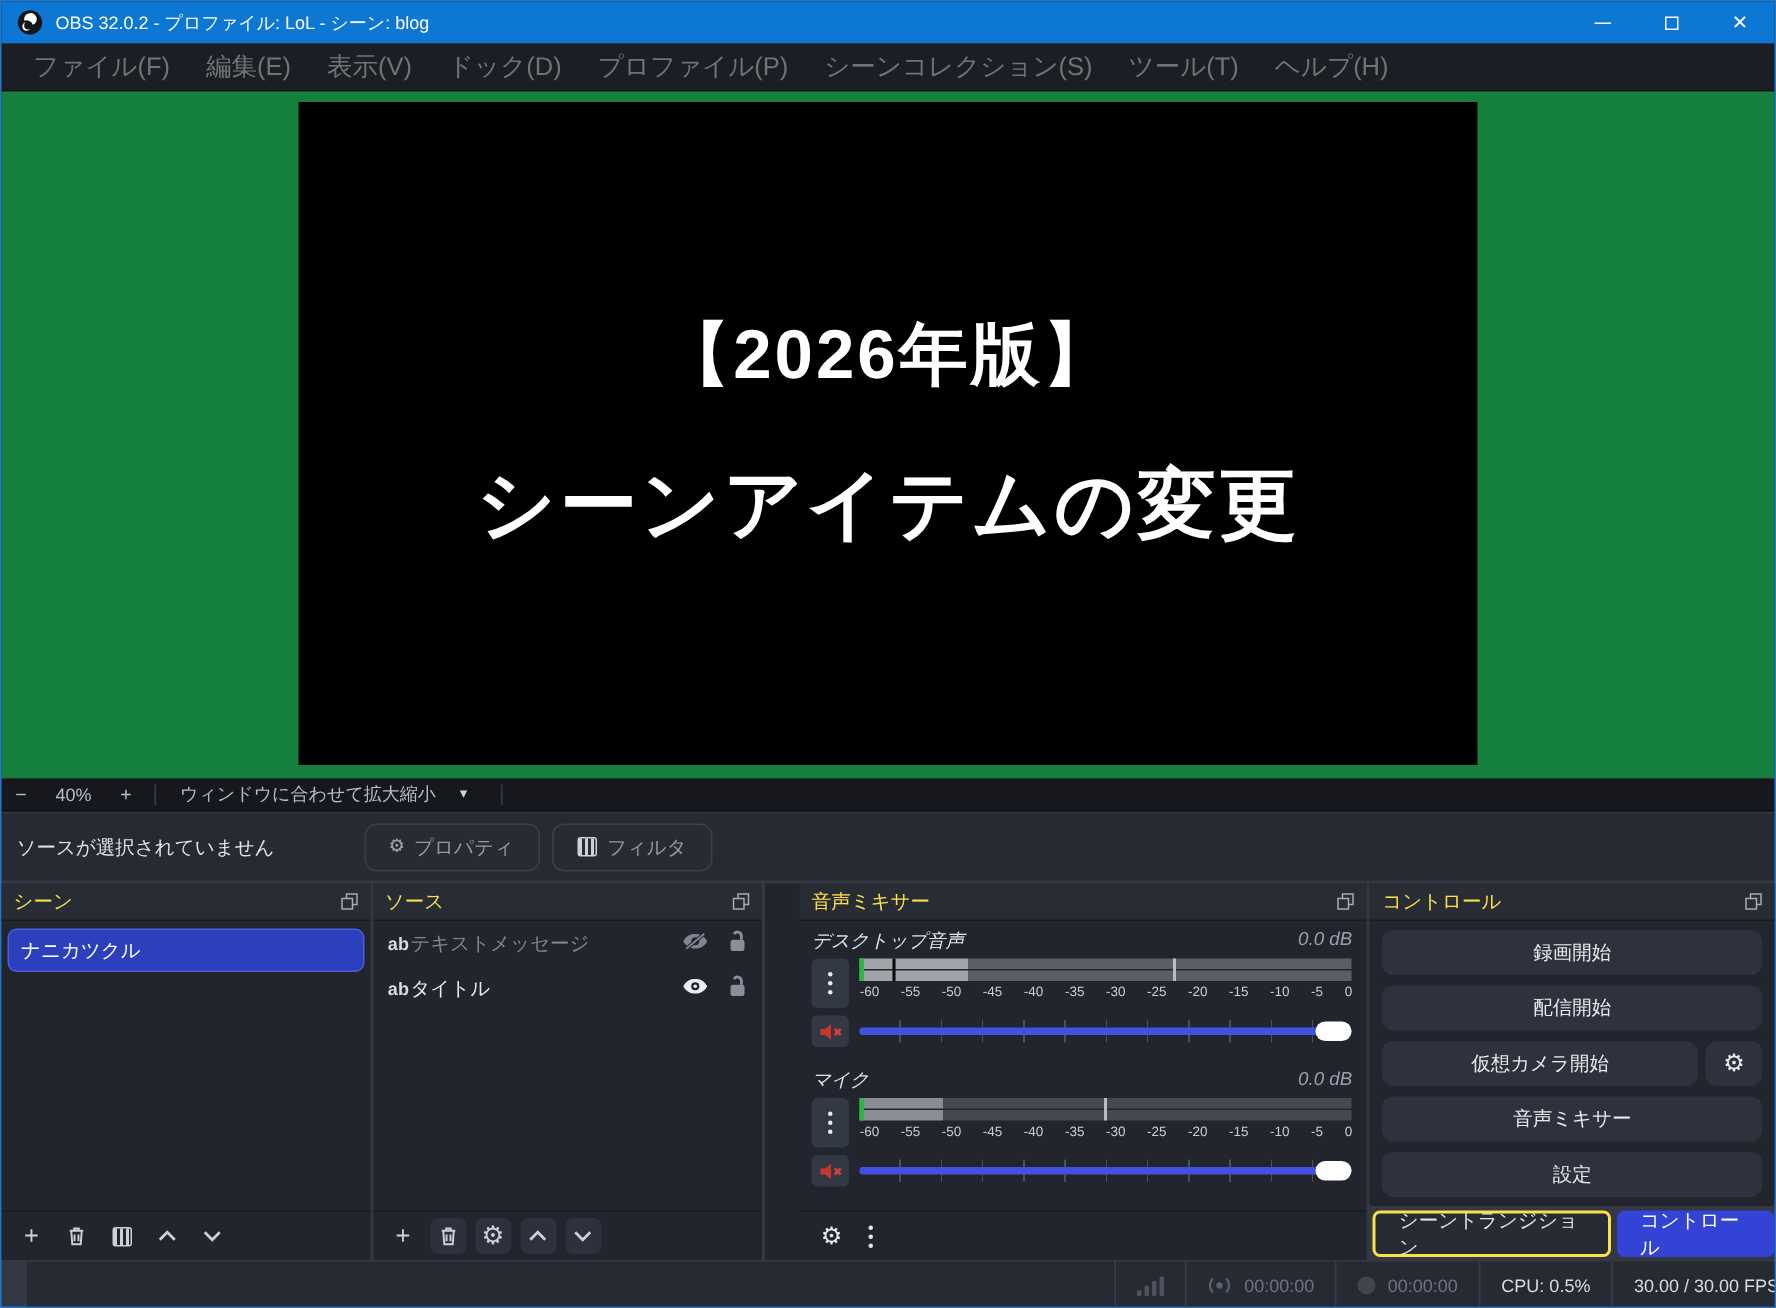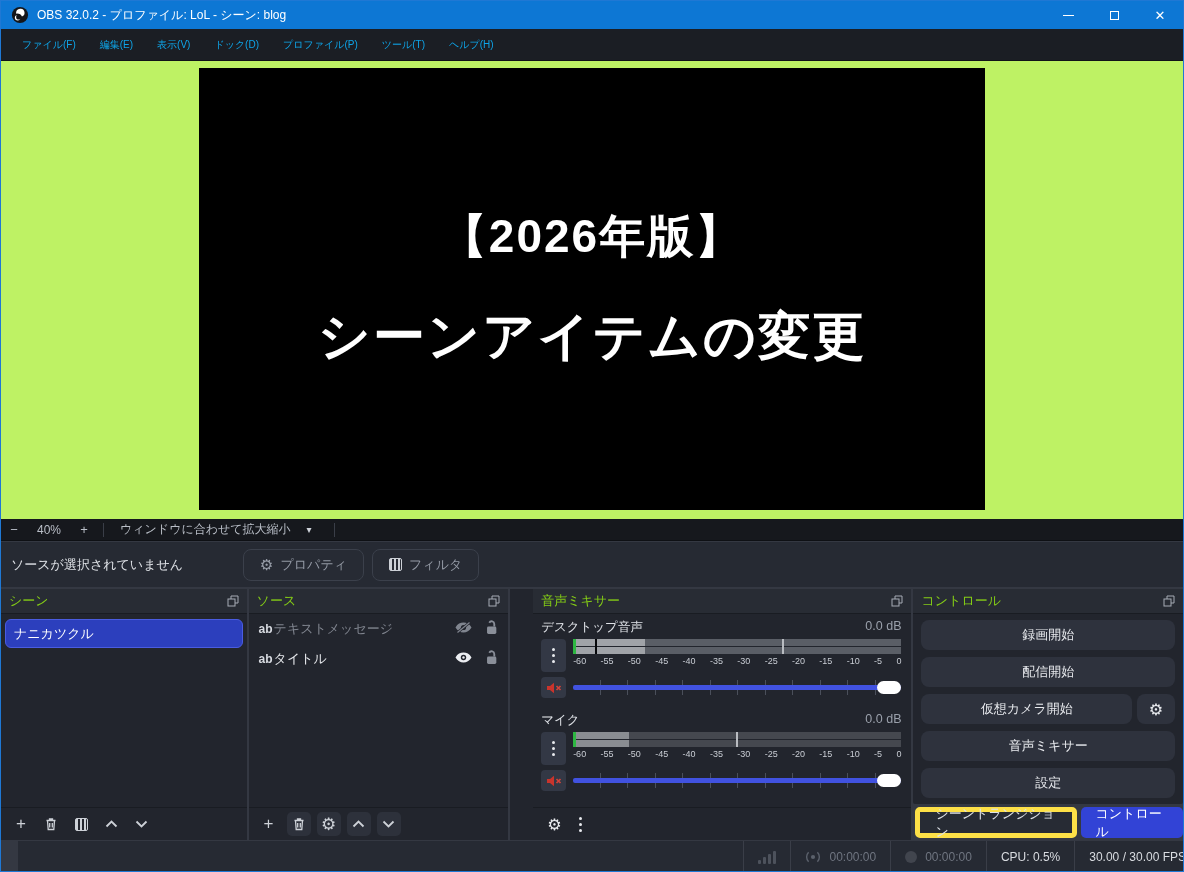--- a/index.html
+++ b/index.html
@@ -12,64 +12,64 @@
   
   .titlebar { position:absolute; left:0; top:0; width:100%; height:28px; background:#0d77d4; display:flex; align-items:center; }
   .titlebar .logo { margin:0 8px 0 10px; display:flex; }
   .titlebar .title { font-size:12px; color:#fff;text-align:right; }
   .win-btns { margin-left:auto; display:flex; height:100%; }
   .win-btn { width:46px; height:100%; display:flex; align-items:center; justify-content:center; color:#fff; font-size:13px; }
   .win-btn .minbar { width:11px; height:1px; background:#fff; }
   .win-btn .maxbox { width:9px; height:9px; border:1px solid #fff; }
   
   .menubar { position:absolute; left:0; top:28px; width:100%; height:32px; background:#1b1e24; display:flex; align-items:center; padding-left:10px; gap:2px; border-bottom:1px solid #111318; }
-  .menu-item { font-size:10px; color:#0ea5e9; padding:5px 11px; border-radius:4px; }
-  
-  .preview { position:absolute; left:0; top:60px; width:100%; height:458px; background:#bef264; display:flex; justify-content:center; }
+  .menu-item { font-size:17px; color:#737373; padding:5px 11px; border-radius:4px; }
+  
+  .preview { position:absolute; left:0; top:60px; width:100%; height:458px; background:#15803d; display:flex; justify-content:center; }
   .canvas { margin-top:7px; width:786px; height:442px; background:#000; display:flex; flex-direction:column; align-items:center; justify-content:center; gap:34px; }
   .canvas .l1 { font-size:46px; font-weight:bold; color:#fff; letter-spacing:2px; }
   .canvas .l2 { font-size:52px; font-weight:bold; color:#fff; letter-spacing:2px; }
   
   .zoomrow { position:absolute; left:0; top:518px; width:100%; height:22px; background:#16181d; display:flex; align-items:center; font-size:12px; color:#b9bec7; border-bottom:1px solid #0e1014; }
   .zoomrow .zbtn { width:26px; text-align:center; font-size:13px; }
   .zoomrow .zlevel { width:44px; text-align:center; }
   .zoomrow .zsep { width:1px; height:14px; background:#3a3e48; margin:0 6px; }
   .zoomrow .zfit { padding:0 10px; }
   .zoomrow .zcaret { font-size:10px; padding:0 16px 0 6px; color:#cfd3da; }
   
-  .srcbar { position:absolute; left:0; top:541px; width:100%; height:45px; background:#262a33; display:flex; align-items:center; padding:0 10px; }
+  .srcbar { position:absolute; left:0; top:541px; width:100%; height:45px; background:#262a33; display:flex; align-items:center; padding:0 10px;font-family:Liberation Mono, monospace; }
   .srcbar .msg { font-size:13px; color:#dfe2e7; margin-right:60px; }
   .pf-btn { display:flex; align-items:center; gap:7px; height:32px; padding:0 16px; margin-right:8px; border:1px solid #3b404b; border-radius:8px; background:#272b34; color:#949aa5; font-size:13px; }
   .pf-btn .gear { font-size:15px; color:#9aa0ab; line-height:1; }
   
   .docks { position:absolute; left:0; top:588px; width:100%; height:251px; background:#343842; display:flex; gap:2px; }
   .dock { background:#22252d; display:flex; flex-direction:column; }
   .dock-scenes { width:246px; }
   .dock-sources { width:260px; }
   .dock-mixer { width:402px;padding-left:23px; }
   .dock-controls { width:270px; background:transparent; }
-  .dock-head { height:25px; background:#282c34; display:flex; align-items:center; padding:0 8px; font-size:13px; color:#84cc16; border-bottom:1px solid #191c22; flex:none;text-align:center; }
+  .dock-head { height:25px; background:#282c34; display:flex; align-items:center; padding:0 8px; font-size:13px; color:#fde047; border-bottom:1px solid #191c22; flex:none;text-align:center; }
   .dock-head .popout { margin-left:auto; display:flex; }
   .dock-body { flex:1; overflow:hidden; }
   .dock-toolbar { flex:none; height:33px; border-top:1px solid #191c22; display:flex; align-items:center; gap:6px; padding:0 8px; }
   .tool-ic { width:24px; height:24px; display:flex; align-items:center; justify-content:center; color:#cdd1d7; font-size:17px; }
   .tool-ic.bg { background:#2d313b; border-radius:5px; }
   .filter-glyph { width:13px; height:13px; border:1.5px solid #cdd1d7; border-radius:2px; background:repeating-linear-gradient(90deg,#cdd1d7 0 2px,transparent 2px 4px); }
   
   .scene-item { margin:5px 4px; height:29px; display:flex; align-items:center; padding:0 8px; font-size:13px; border-radius:6px; }
   .scene-item.selected { background:#2c3fbd; border:1px solid #4a5ce0; color:#fff; }
   
   .source-row { height:30px; display:flex; align-items:center; padding:0 10px 0 10px; gap:1px; font-size:13px; }
   .source-row .ab { font-weight:bold; font-size:12px; color:#d7dae0; }
   .source-row .sname { flex:1; }
   .source-row.hidden-src .sname { color:#80858f; }
   .source-row .r-icons { display:flex; gap:12px; align-items:center; }
   
   .channel { padding:5px 10px 0 8px; }
-  .ch-head { display:flex; font-size:12.5px; margin-bottom:3px; }
+  .ch-head { display:flex; font-size:12.5px; margin-bottom:3px;font-style:italic; }
   .ch-name { color:#dfe2e7; }
   .ch-db { margin-left:auto; color:#9aa0ab; }
   .ch-grid { display:grid; grid-template-columns:25px 1fr; column-gap:7px; row-gap:5px; }
   .sq-btn { background:#333845; border-radius:4px; display:flex; align-items:center; justify-content:center; }
   .kebab-btn { width:25px; height:33px; flex-direction:column; gap:3px; }
   .kebab-btn i { width:3px; height:3px; border-radius:50%; background:#e8eaee; }
   .mute-btn { width:25px; height:21px; }
   .meter { position:relative; height:16px; display:flex; flex-direction:column; gap:1px; }
   .mrow { height:7px; width:100%; }
   .mmark { position:absolute; top:0; height:15px; }
@@ -84,21 +84,21 @@
   .kebab-flat i { width:3px; height:3px; border-radius:50%; background:#e8eaee; }
   
   .dock-controls .panel { background:#22252d; display:flex; flex-direction:column; flex:1; border-radius:0 0 2px 2px; }
   .ctl-body { padding:6px 8px; display:flex; flex-direction:column; gap:7px; }
   .ctl-btn { height:30px; background:#2e323d; border-radius:8px; display:flex; align-items:center; justify-content:center; font-size:13px; color:#e8eaee; }
   .vcam-row { display:flex; gap:5px; }
   .vcam-row .ctl-btn { flex:1; }
   .vcam-gear { width:38px; height:30px; background:#2e323d; border-radius:8px; display:flex; align-items:center; justify-content:center; font-size:16px; }
   .tabrow { height:37px; display:flex; align-items:flex-end; gap:4px; padding:3px 0 3px 2px; }
   .tab { height:31px; display:flex; align-items:center; padding:0 15px; font-size:13px; border-radius:5px; }
-  .tab.inactive { background:#272b34; border:5px solid #fde047; color:#dfe2e7; }
+  .tab.inactive { background:#272b34; border:2px solid #fde047; color:#dfe2e7; }
   .tab.active { background:#3243d6; color:#fff; }
   
   .statusbar { position:absolute; left:17px; top:840px; width:100%; height:31px; background:#262a33; display:flex; justify-content:flex-end; align-items:stretch; font-size:12px; }
   .seg { display:flex; align-items:center; gap:8px; padding:0 14px; border-left:1px solid #3a3e48; color:#6f7580; }
   .seg.bright { color:#d9dce1; }
   .sigbars { display:flex; align-items:flex-end; gap:2px; height:14px; }
   .sigbars i { width:3px; background:#4d525c; border-radius:1px; }
   .recdot { width:12px; height:12px; border-radius:50%; background:#41454e; }
   .grip { position:absolute; right:3px; bottom:2px; width:10px; height:10px; }
   .grip i { position:absolute; width:2px; height:2px; background:#8a8f98; }
@@ -128,20 +128,21 @@
       <div class="win-btn">✕</div>
     </div>
   </div>
 
   <div class="menubar">
     <span class="menu-item">ファイル(F)</span>
     <span class="menu-item">編集(E)</span>
     <span class="menu-item">表示(V)</span>
     <span class="menu-item">ドック(D)</span>
     <span class="menu-item">プロファイル(P)</span>
+    <span class="menu-item">シーンコレクション(S)</span>
     <span class="menu-item">ツール(T)</span>
     <span class="menu-item">ヘルプ(H)</span>
   </div>
 
   <div class="preview">
     <div class="canvas">
       <div class="l1">【2026年版】</div>
       <div class="l2">シーンアイテムの変更</div>
     </div>
   </div>

